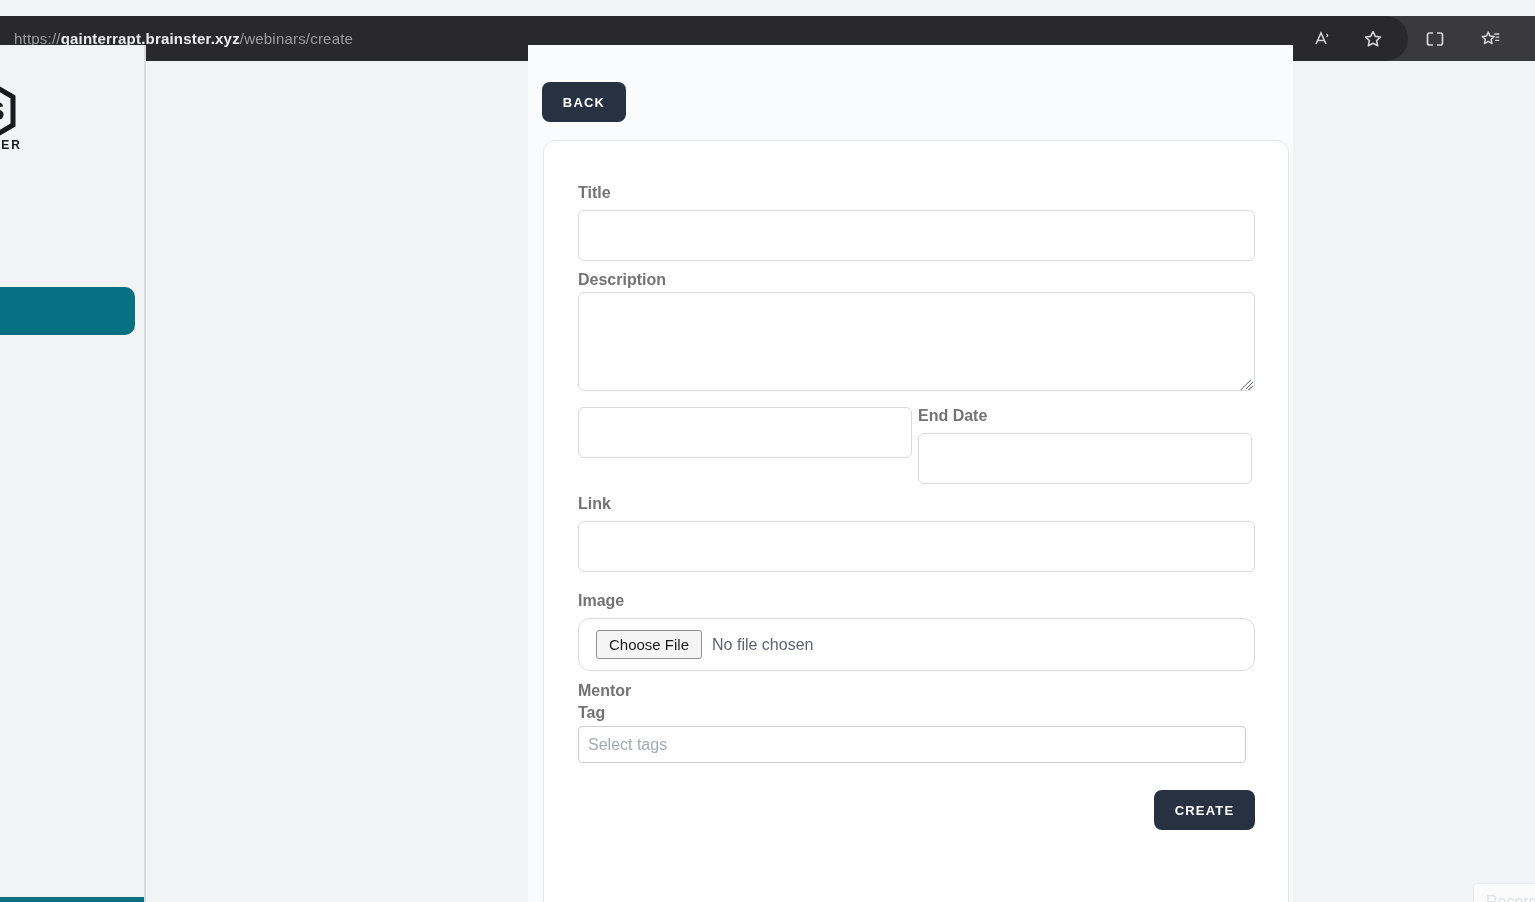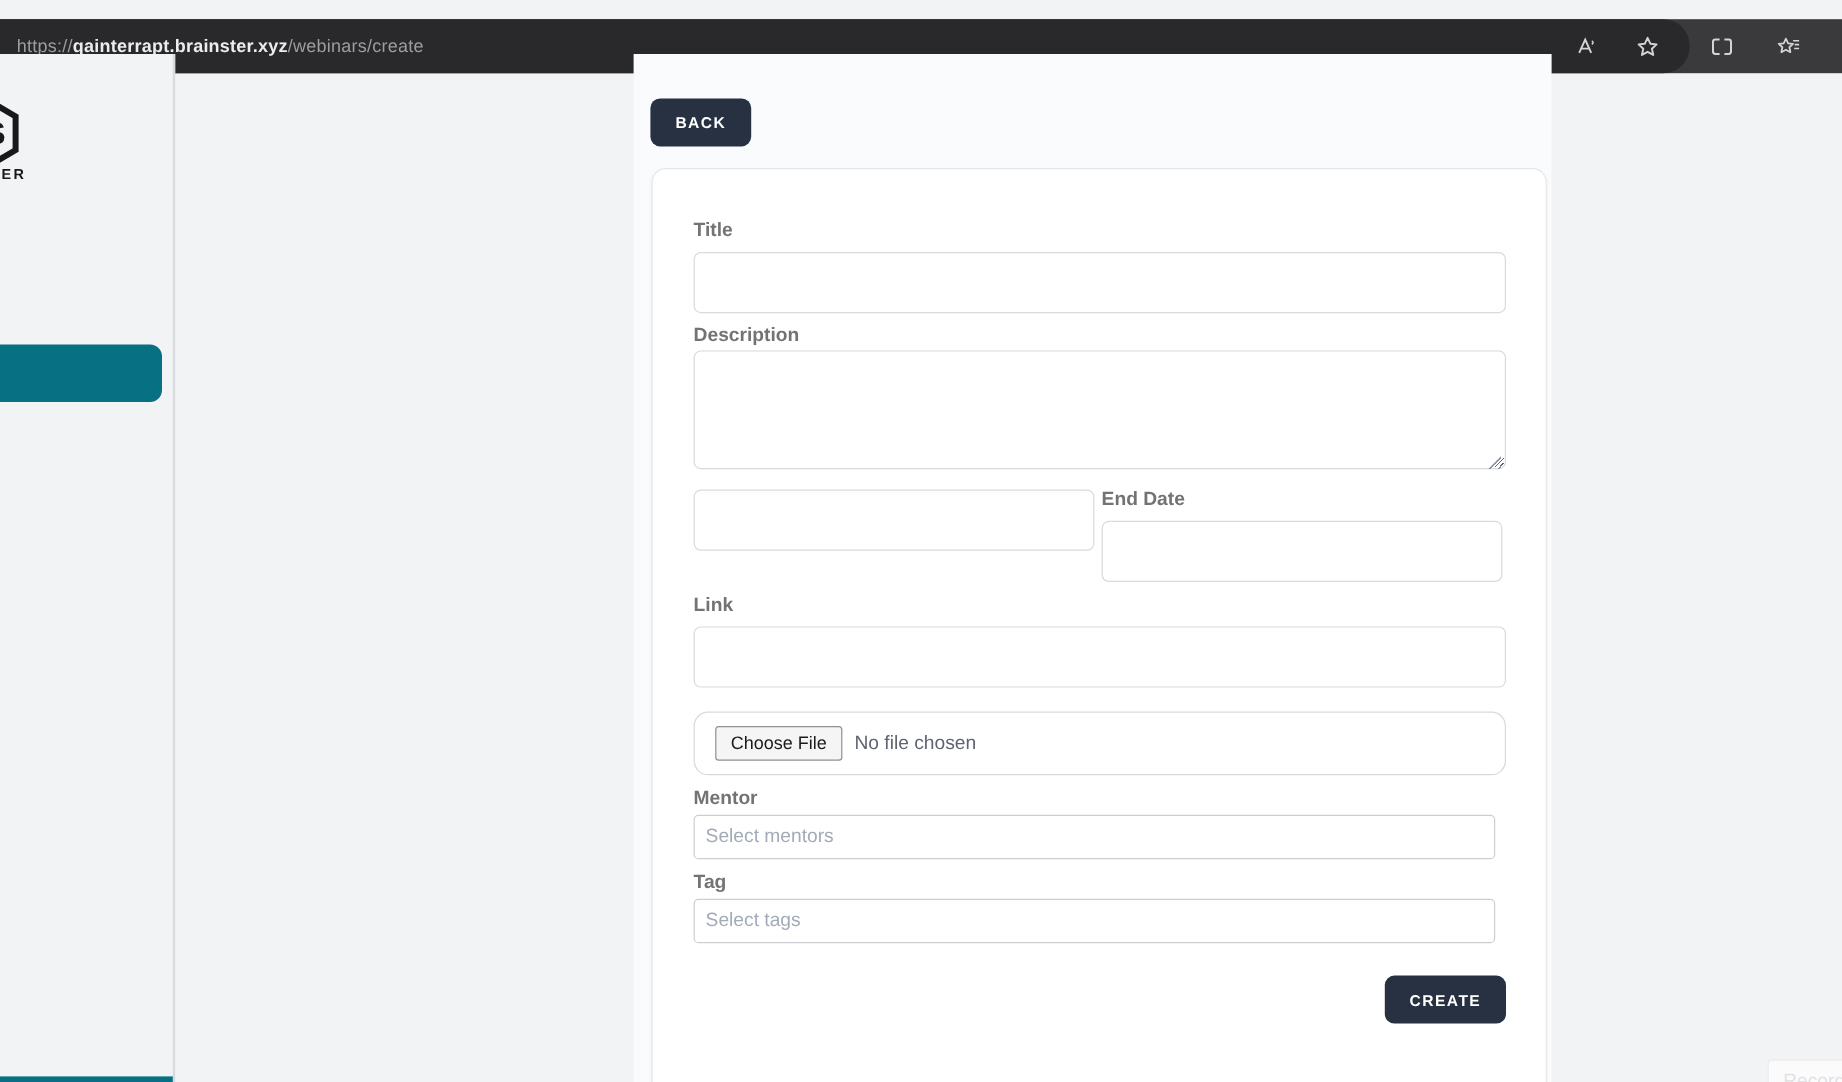--- a/index.html
+++ b/index.html
@@ -187,27 +187,27 @@
       </div>
       <div class="date-col">
         <label class="field-label mb8" style="display:block;">End Date</label>
         <input class="txt-input" type="text" value="" style="">
       </div>
     </div>
 
     <label class="field-label mb8">Link</label>
     <input class="txt-input mb20" type="text" value="" style="">
 
+    <label class="field-label mb8">Image</label>
     <div class="file-field mb11">
       <button class="choose-btn">Choose File</button>
       <span class="file-status">No file chosen</span>
     </div>
 
     <label class="field-label mb4">Mentor</label>
-    <input class="select-input mb11" type="text" placeholder="Select mentors" style="">
 
     <label class="field-label mb4">Tag</label>
     <input class="select-input" type="text" placeholder="Select tags" style="">
 
     <button class="btn-navy create-btn">CREATE</button>
   </div>
 </div>
 
 <div class="record-box">Record</div>
 

